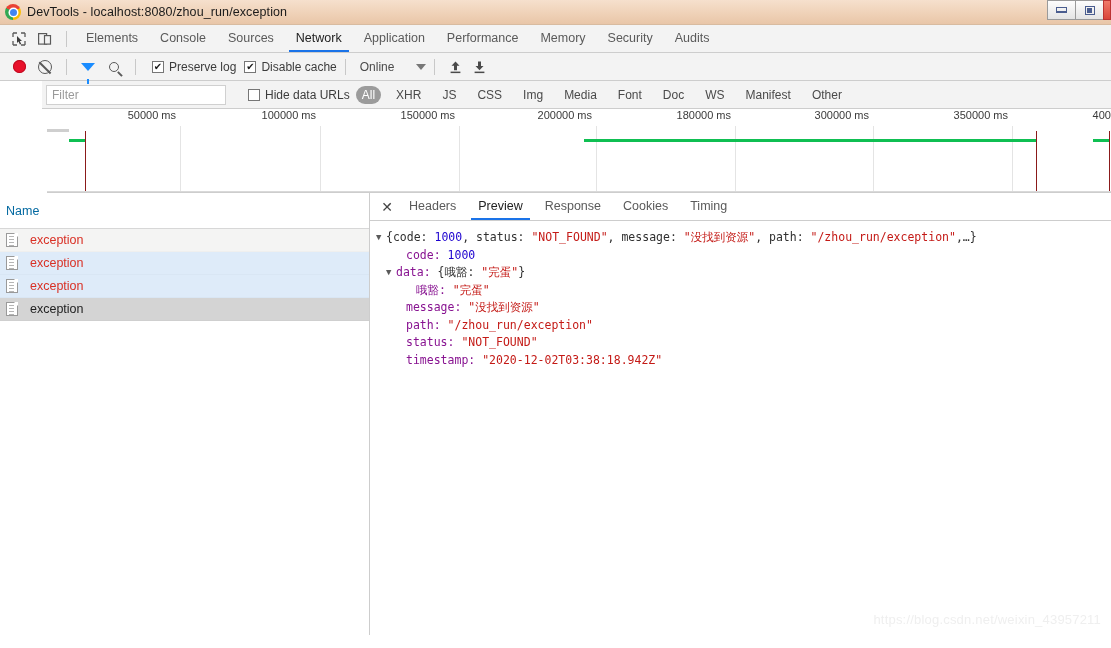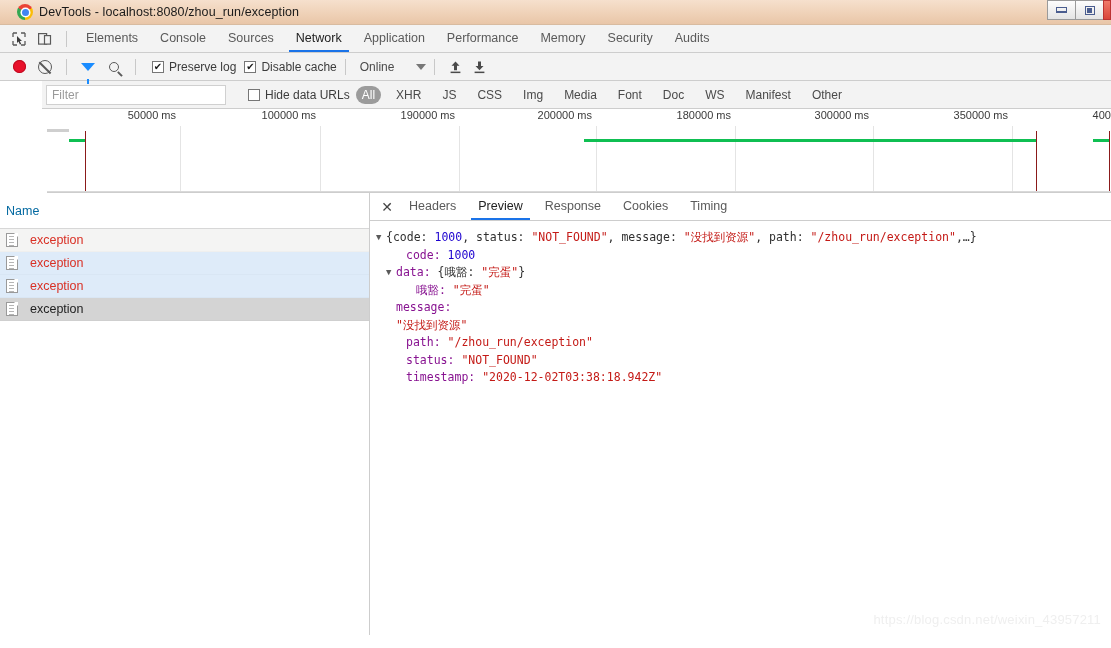--- a/index.html
+++ b/index.html
@@ -13,21 +13,20 @@
   }
 
   
   .titlebar {
     height: 25px;
     background: linear-gradient(to bottom, #f6e0cd 0%, #efd2b8 55%, #e9c6a8 100%);
     border-bottom: 1px solid #d8bba0;
     display: flex;
     align-items: center;
     position: relative;
-    padding-left: 12px;
   }
   .chrome-logo {
     width: 16px; height: 16px;
     margin-left: 5px; margin-right: 6px;
     border-radius: 50%;
     position: relative;
     background: conic-gradient(from -60deg, #ea4335 0deg 120deg, #fbbc05 120deg 240deg, #34a853 240deg 360deg);
     flex: none;
   }
   .chrome-logo::after {
@@ -442,21 +441,21 @@
     <span class="type-pill">WS</span>
     <span class="type-pill">Manifest</span>
     <span class="type-pill">Other</span>
   </div>
 </div>
 
 <div class="overview">
   <div class="ov-ticklabels" id="ov-ticks">
       <div class="ov-tick" style="left: 133px;">50000 ms</div>
       <div class="ov-tick" style="left: 273px;">100000 ms</div>
-      <div class="ov-tick" style="left: 412px;">190000 ms</div>
+      <div class="ov-tick" style="left: 412px;">150000 ms</div>
       <div class="ov-tick" style="left: 549px;">200000 ms</div>
       <div class="ov-tick" style="left: 688px;">180000 ms</div>
       <div class="ov-tick" style="left: 826px;">300000 ms</div>
       <div class="ov-tick" style="left: 965px;">350000 ms</div>
       <div class="ov-tick" style="left: 1104px;">400000 ms</div>
     </div>
   <div id="ov-grid">
       <div class="ov-gridline" style="left: 133px;"></div>
       <div class="ov-gridline" style="left: 273px;"></div>
       <div class="ov-gridline" style="left: 412px;"></div>
@@ -514,21 +513,21 @@
       <div class="dtab active">Preview</div>
       <div class="dtab">Response</div>
       <div class="dtab">Cookies</div>
       <div class="dtab">Timing</div>
     </div>
     <div class="preview-body" id="preview-body">
         <div class="jline" style="padding-left: 0px;"><span class="tri">▼</span><span class="k-plain">{code: </span><span class="k-num">1000</span><span class="k-plain">, status: </span><span class="k-str">"NOT_FOUND"</span><span class="k-plain">, message: </span><span class="k-str">"没找到资源"</span><span class="k-plain">, path: </span><span class="k-str">"/zhou_run/exception"</span><span class="k-plain">,…}</span></div>
         <div class="jline" style="padding-left: 20px;"><span class="tri"></span><span class="k-name">code: </span><span class="k-num">1000</span></div>
         <div class="jline" style="padding-left: 10px;"><span class="tri">▼</span><span class="k-name">data: </span><span class="k-plain">{哦豁: </span><span class="k-str">"完蛋"</span><span class="k-plain">}</span></div>
         <div class="jline" style="padding-left: 30px;"><span class="tri"></span><span class="k-name">哦豁: </span><span class="k-str">"完蛋"</span></div>
-        <div class="jline" style="padding-left: 20px; flex-direction: column;"><span class="tri"></span><span class="k-name">message: </span><span class="k-str">"没找到资源"</span></div>
+        <div class="jline" style="padding-left: 20px;"><span class="tri"></span><span class="k-name">message: </span><span class="k-str">"没找到资源"</span></div>
         <div class="jline" style="padding-left: 20px;"><span class="tri"></span><span class="k-name">path: </span><span class="k-str">"/zhou_run/exception"</span></div>
         <div class="jline" style="padding-left: 20px;"><span class="tri"></span><span class="k-name">status: </span><span class="k-str">"NOT_FOUND"</span></div>
         <div class="jline" style="padding-left: 20px;"><span class="tri"></span><span class="k-name">timestamp: </span><span class="k-str">"2020-12-02T03:38:18.942Z"</span></div>
       </div>
     <div class="watermark">https://blog.csdn.net/weixin_43957211</div>
   </div>
 
 </div>
 
 </body></html>

